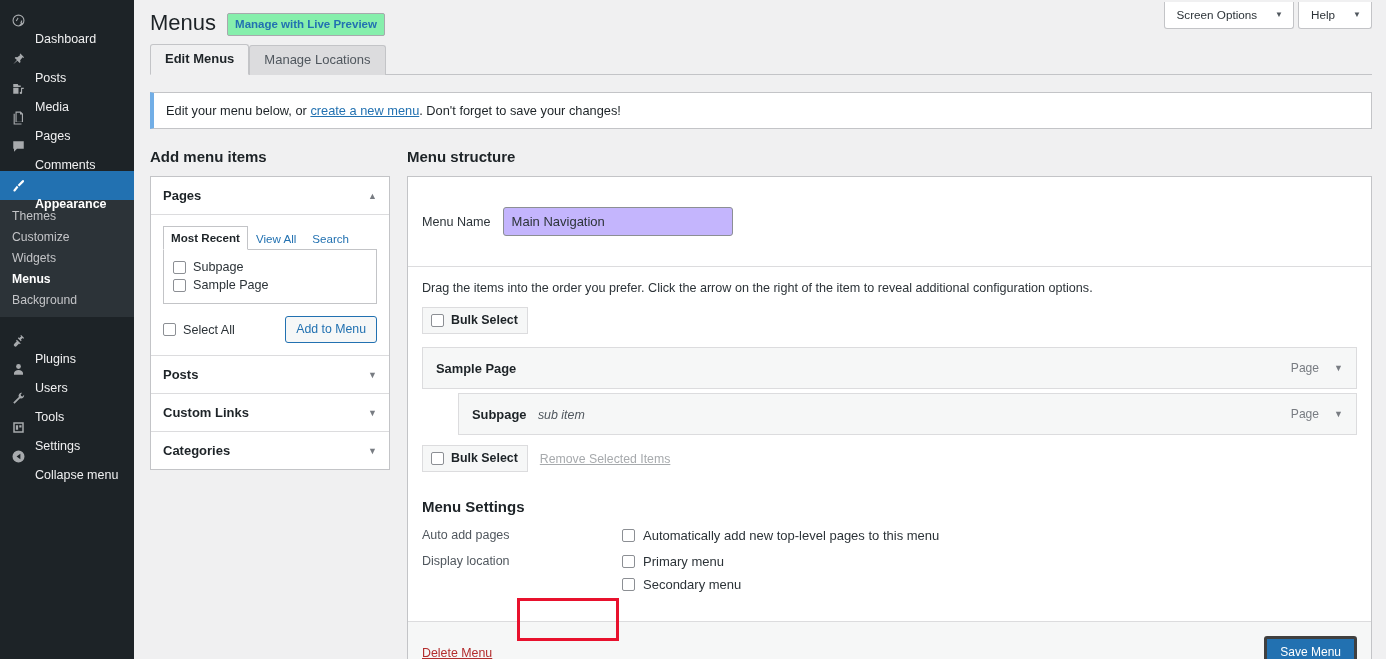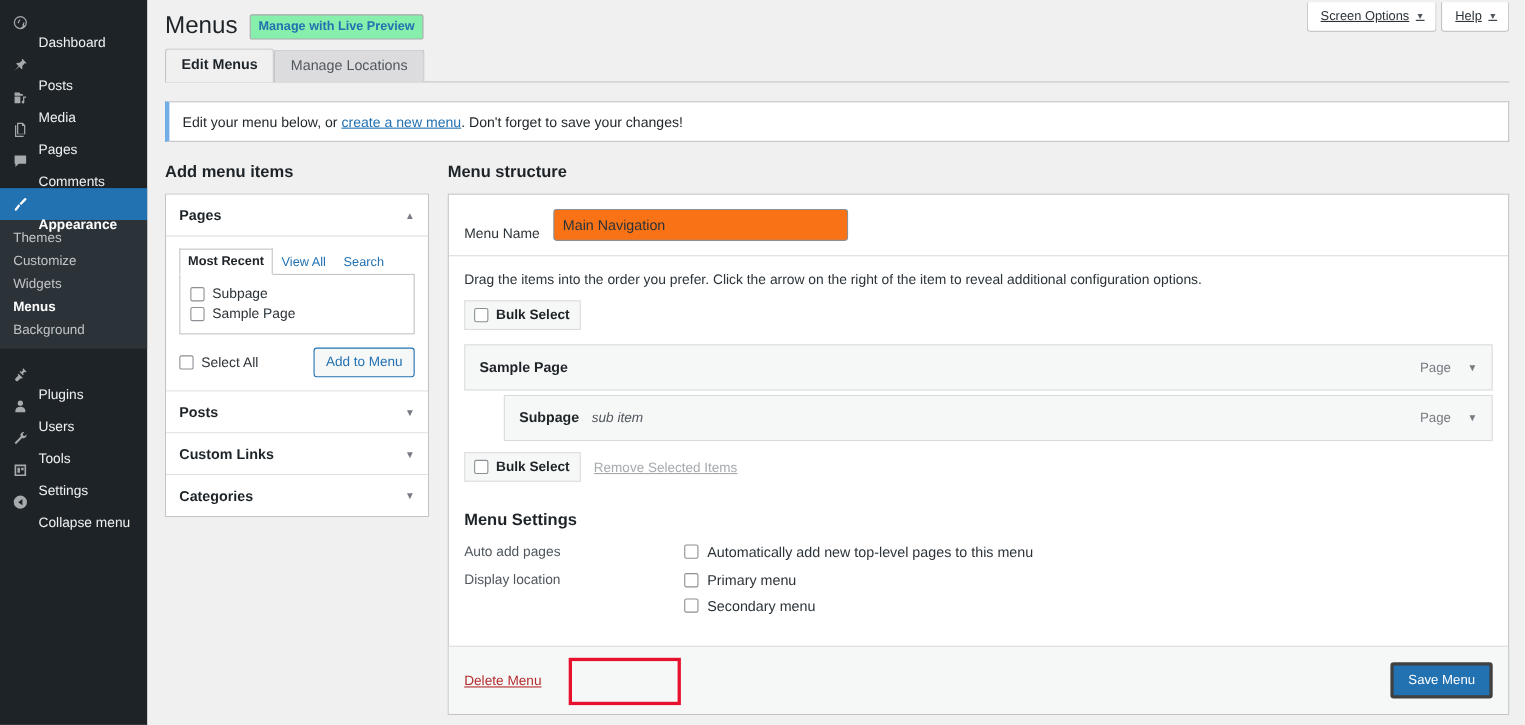--- a/index.html
+++ b/index.html
@@ -74,21 +74,21 @@
   }
   .screen-meta {
     position: absolute; top: 2px; right: 0;
     display: flex; gap: 4px;
   }
   .meta-btn {
     background: #fff; border: 1px solid #c3c4c7; border-top: none;
     border-radius: 0 0 3px 3px;
     font-size: 11.7px; color: #2c3338;
     padding: 6px 10px 7px 12px; cursor: pointer;
-    display: flex; align-items: center; gap: 6px; text-decoration: underline;
+    display: flex; align-items: center; gap: 18px;
   }
   .caret-down { font-size: 8px; color: #50575e; }
 
   
   .tabs { display: flex; align-items: flex-end; height: 28px; position: relative; }
   .tab {
     font-size: 13px; padding: 6px 14px 7px 14px;
     border: 1px solid #c3c4c7; border-bottom: none;
     background: #dcdcde; color: #50575e; cursor: pointer;
     border-radius: 3px 3px 0 0; position: relative; top: 1px;
@@ -161,28 +161,28 @@
   }
   .btn-secondary {
     background: #f6f7f7; border: 1px solid #2271b1;
     color: #2271b1; font-size: 12.3px;
     padding: 5px 10px 6px 10px; border-radius: 3px; cursor: pointer;
   }
 
   
   .panel { background: #fff; border: 1px solid #c3c4c7; }
   .panel-row-name {
-    display: flex; align-items: flex-end; gap: 12px;
-    padding: 13px 14px; border-bottom: 1px solid #dcdcde;
+    display: flex; align-items: center; gap: 12px;
+    padding: 30px 14px; border-bottom: 1px solid #dcdcde;
   }
   .lbl-small { font-size: 12.6px; color: #2c3338; }
   .text-input {
-    width: 268px; font-size: 13px; color: #2c3338;
+    width: 230px; font-size: 13px; color: #2c3338;
     padding: 6px 8px; border: 1px solid #8c8f94; border-radius: 3px;
-    font-family: "Liberation Sans", sans-serif; background: #f97316;
+    font-family: "Liberation Sans", sans-serif; background: #c4b5fd;
   }
   .panel-body { padding: 14px 14px 4px 14px; }
   .hint { font-size: 12.6px; color: #2c3338; }
   .bulk-wrap {
     display: inline-flex; align-items: center; gap: 7px;
     background: #f6f7f7; border: 1px solid #dcdcde;
     padding: 5px 9px 6px 8px; border-radius: 0; margin-top: 12px;
     font-size: 12.4px; color: #1d2327; font-weight: 700; cursor: pointer;
   }
   .menu-items { margin-top: 13px; }

